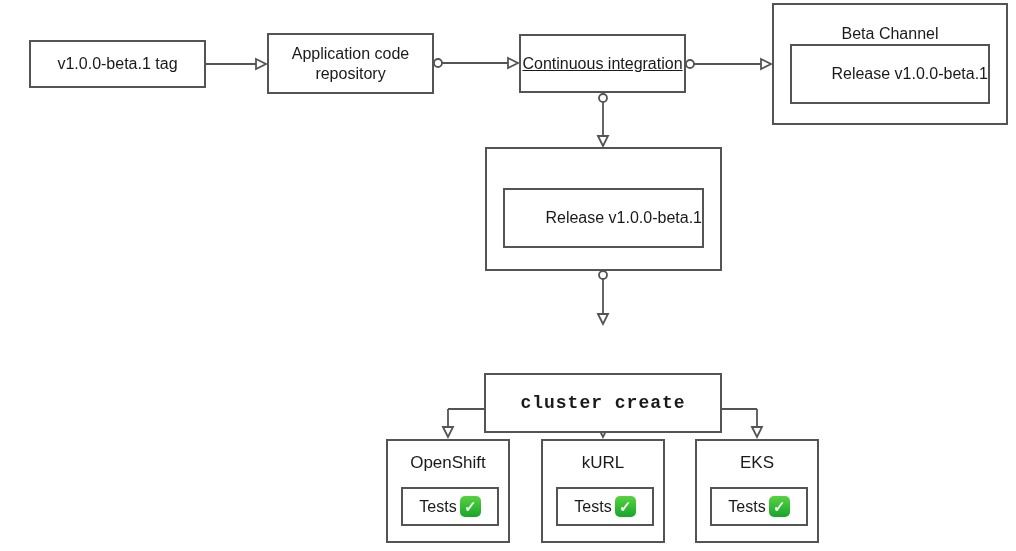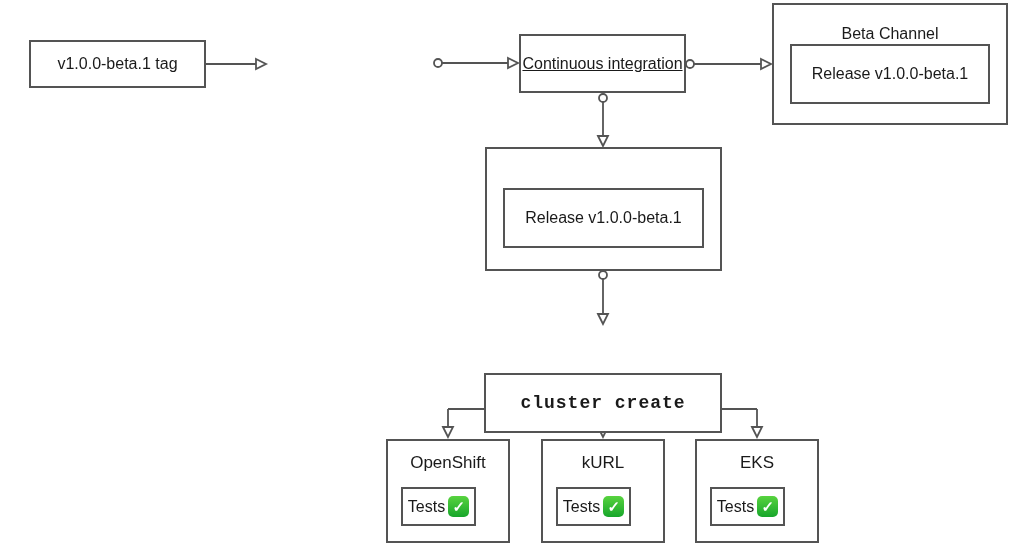--- a/index.html
+++ b/index.html
@@ -62,21 +62,21 @@
     font-size: 16px;
     padding-top: 19px;
     line-height: 20px;
   }
   .release-box {
     position: absolute;
     left: 16px; right: 16px;
     top: 39px; height: 60px;
     border: 2px solid var(--border);
     background: var(--background);
-    display: flex; align-items: center; justify-content: center;
+    display: flex; align-items: center; justify-content: flex-end;
     font-size: 16px;
   }
   
   .platform-box {
     position: absolute;
     top: 439px; width: 124px; height: 104px;
     border: 2px solid var(--border);
     background: var(--background);
   }
   .platform-openshift { left: 386px; }
@@ -84,21 +84,21 @@
   .platform-eks       { left: 695px; }
   .platform-title {
     text-align: center;
     font-size: 17px;
     padding-top: 12px;
     line-height: 20px;
   }
   .tests-box {
     position: absolute;
     left: 13px; top: 46px;
-    width: 75px; height: 39px;
+    width: 98px; height: 39px;
     border: 2px solid var(--border);
     background: var(--background);
     display: flex; align-items: center; justify-content: center;
     gap: 3px;
     font-size: 16px;
   }
   .check-icon {
     display: inline-flex;
     align-items: center;
     justify-content: center;
@@ -152,20 +152,23 @@
       <polygon points="598,427 603,437 608,427" fill="#ffffff"></polygon>
       <line x1="757" y1="409" x2="757" y2="427"></line>
       <polygon points="752,427 757,437 762,427" fill="#ffffff"></polygon>
     </g>
   </svg>
 
   <div class="box node-tag">
     <span>v1.0.0-beta.1 tag</span>
   </div>
 
+  <div class="box node-repo">
+    <span>Application code repository</span>
+  </div>
 
   <div class="box node-ci">
     <span>Continuous integration</span>
   </div>
 
   <div class="container-box node-beta">
     <div class="container-title">Beta Channel</div>
     <div class="release-box">
       <span>Release v1.0.0-beta.1</span>
     </div>

